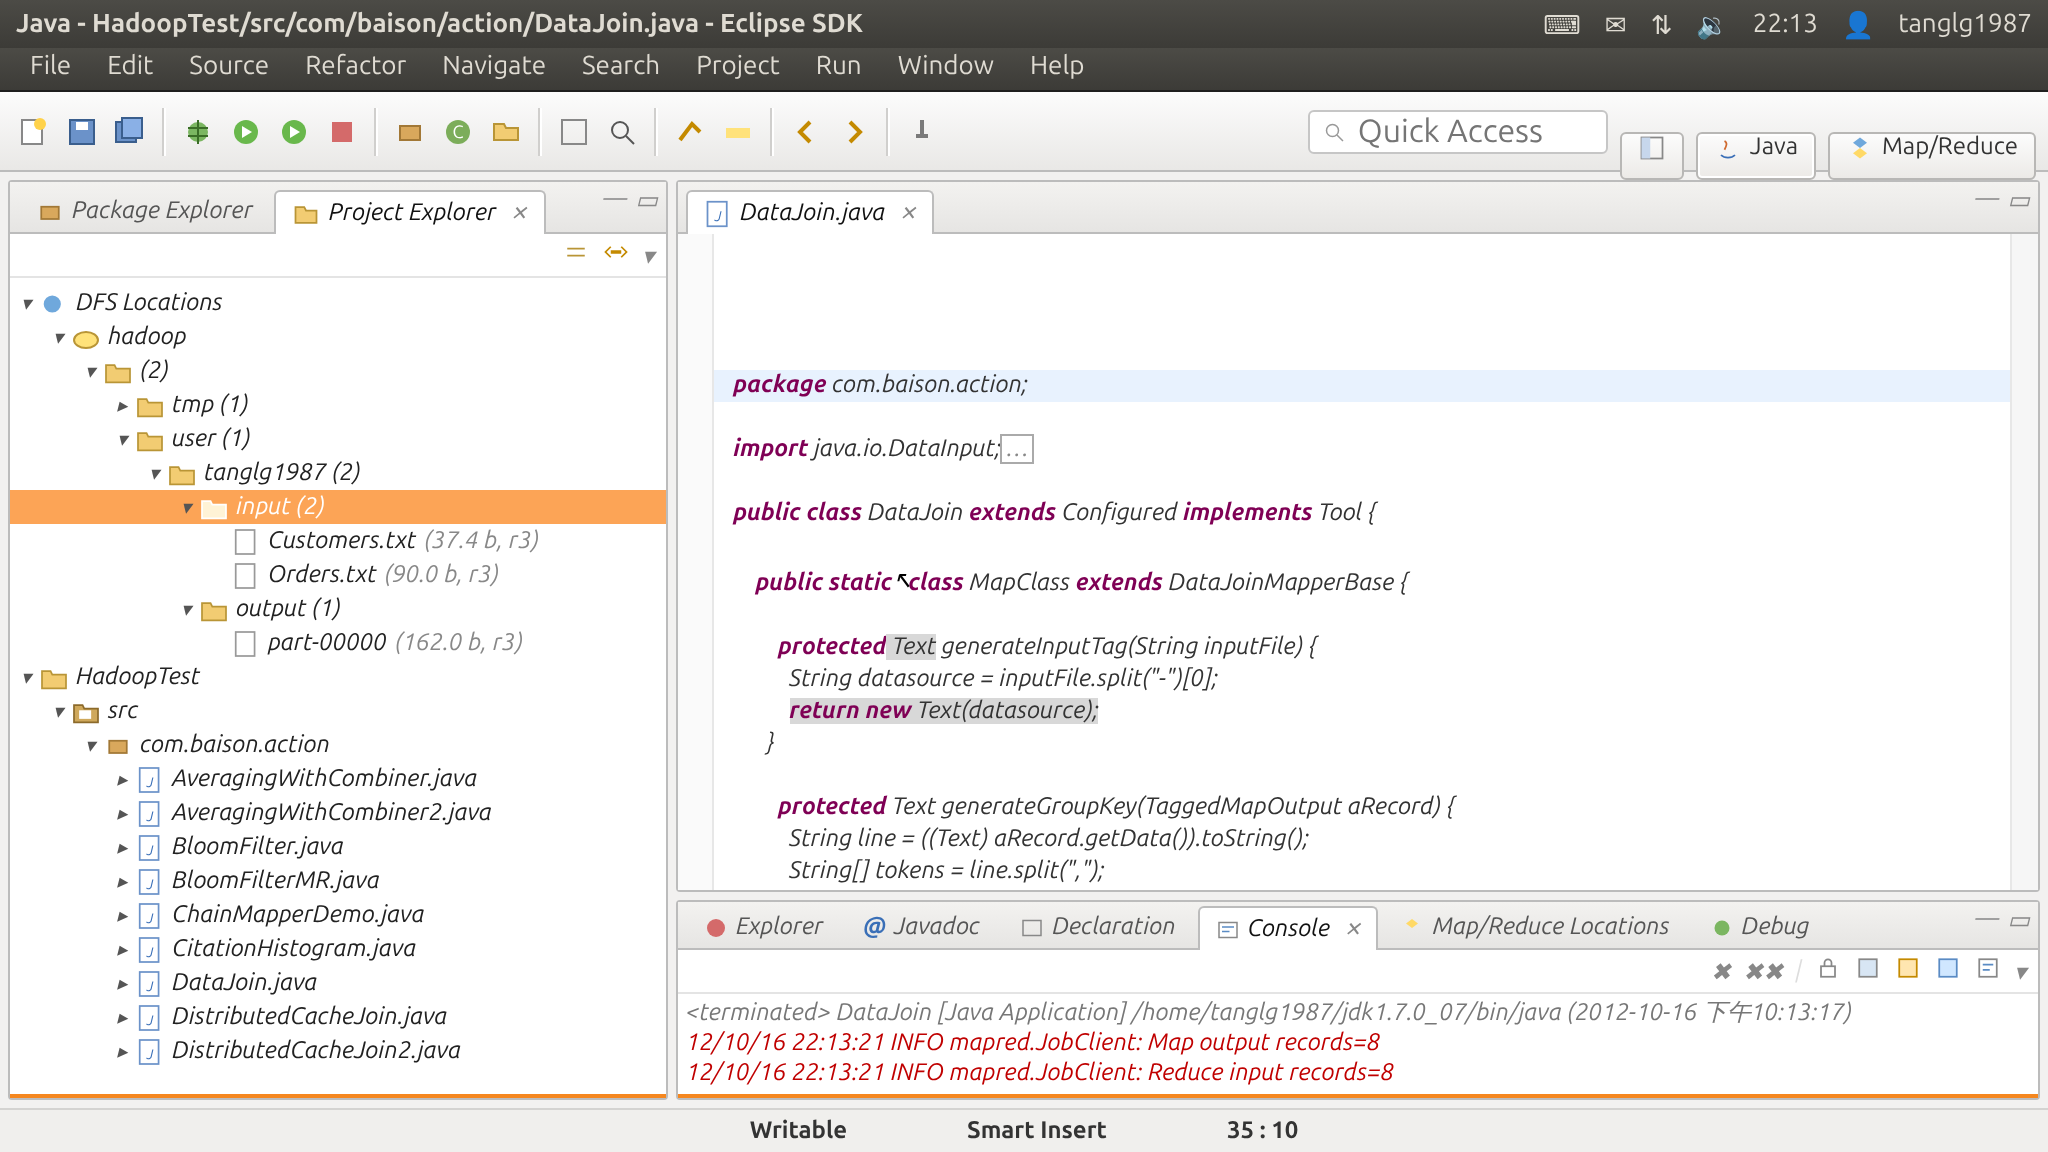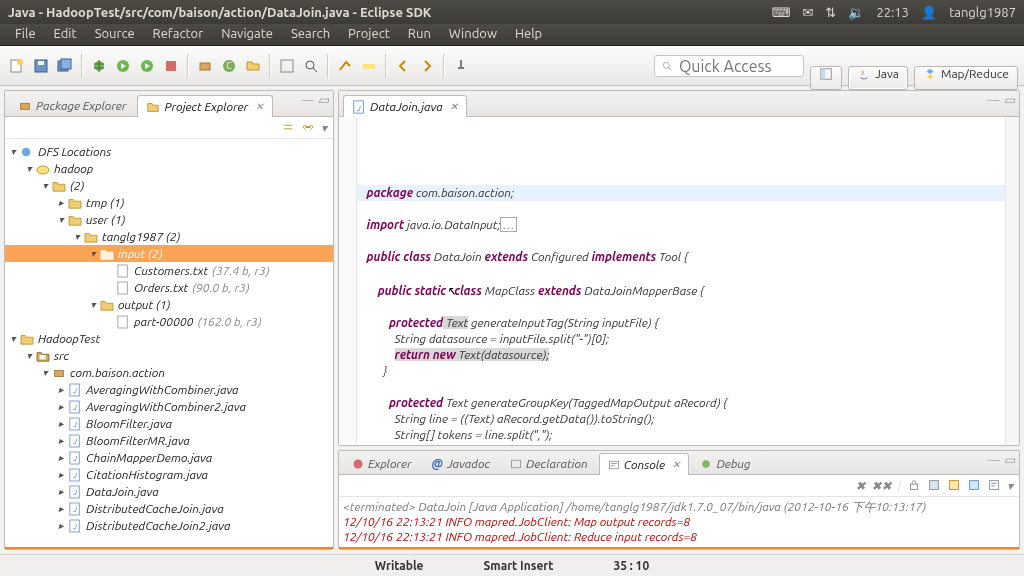--- a/index.html
+++ b/index.html
@@ -573,20 +573,26 @@
         <div class="ptab active">
             <svg width="12" height="12" viewBox="0 0 16 16">
               <rect x="2" y="3" width="12" height="10" fill="#fff" stroke="#888"></rect>
               <path d="M4 6h8M4 9h5" stroke="#5a8bc4"></path>
             </svg>
             <span>Console</span>
             <span class="close">✕</span>
           </div>
         <div class="ptab">
             <svg width="12" height="12" viewBox="0 0 16 16">
+              <path d="M8 2l4 3-4 3-4-3z" fill="#ffd966"></path>
+            </svg>
+            <span>Map/Reduce Locations</span>
+          </div>
+        <div class="ptab">
+            <svg width="12" height="12" viewBox="0 0 16 16">
               <circle cx="8" cy="8" r="5" fill="#7bb661"></circle>
             </svg>
             <span>Debug</span>
           </div>
         <div class="panel-toolbar-right">
           <span style="color:#888">—</span>
           <span style="color:#888">▭</span>
         </div>
       </div>
       <div class="panel-toolbar-secondary">

